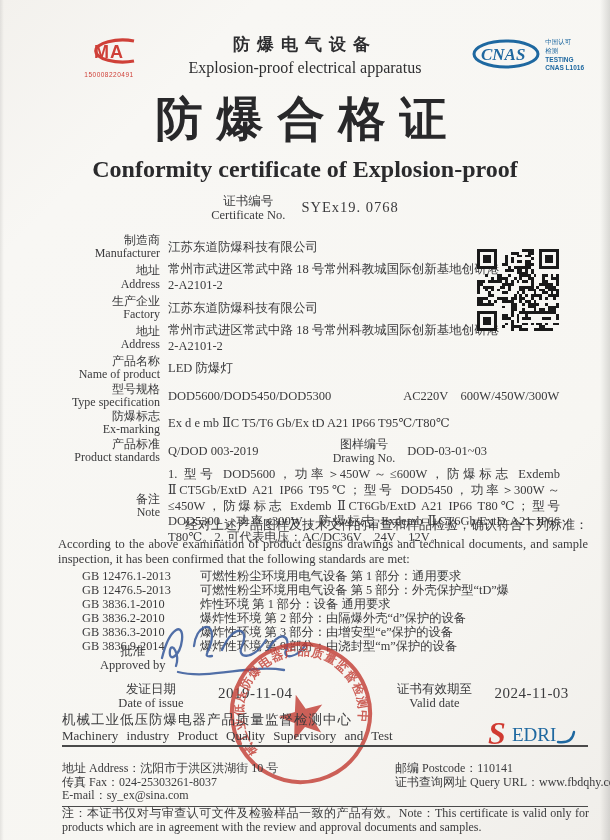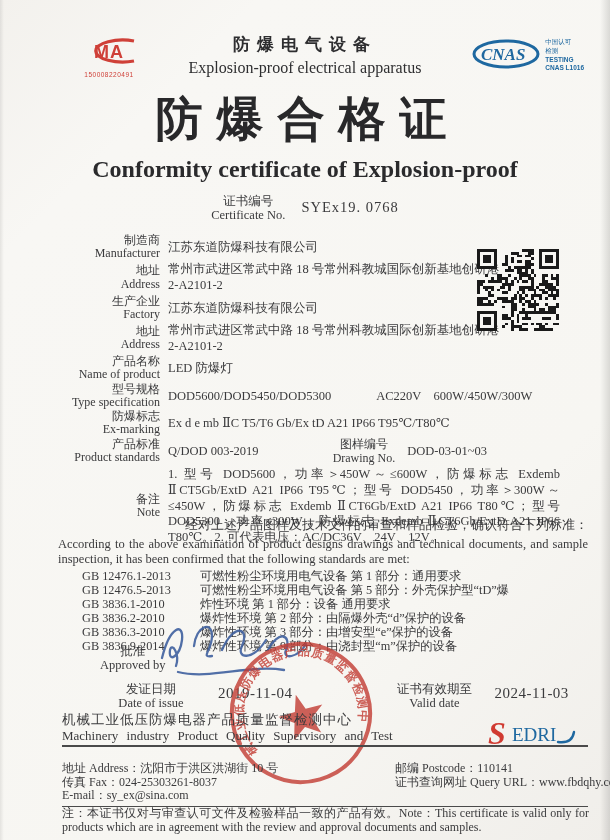--- a/index.html
+++ b/index.html
@@ -157,21 +157,21 @@
       </span>
       <span class="val">LED 防爆灯</span>
     </div>
 
     <div class="frow">
       <span class="lbl">
         <span>型号规格</span><br><span>Type specification</span>
       </span>
       <span class="val val-row">
         <span>DOD5600/DOD5450/DOD5300</span>
-        <span style="margin-left:33px;">AC220V　600W/450W/300W</span>
+        <span style="margin-left:60px;">AC220V　600W/450W/300W</span>
       </span>
     </div>
 
     <div class="frow">
       <span class="lbl">
         <span>防爆标志</span><br><span>Ex-marking</span>
       </span>
       <span class="val">Ex d e mb ⅡC T5/T6 Gb/Ex tD A21 IP66 T95℃/T80℃</span>
     </div>
 

